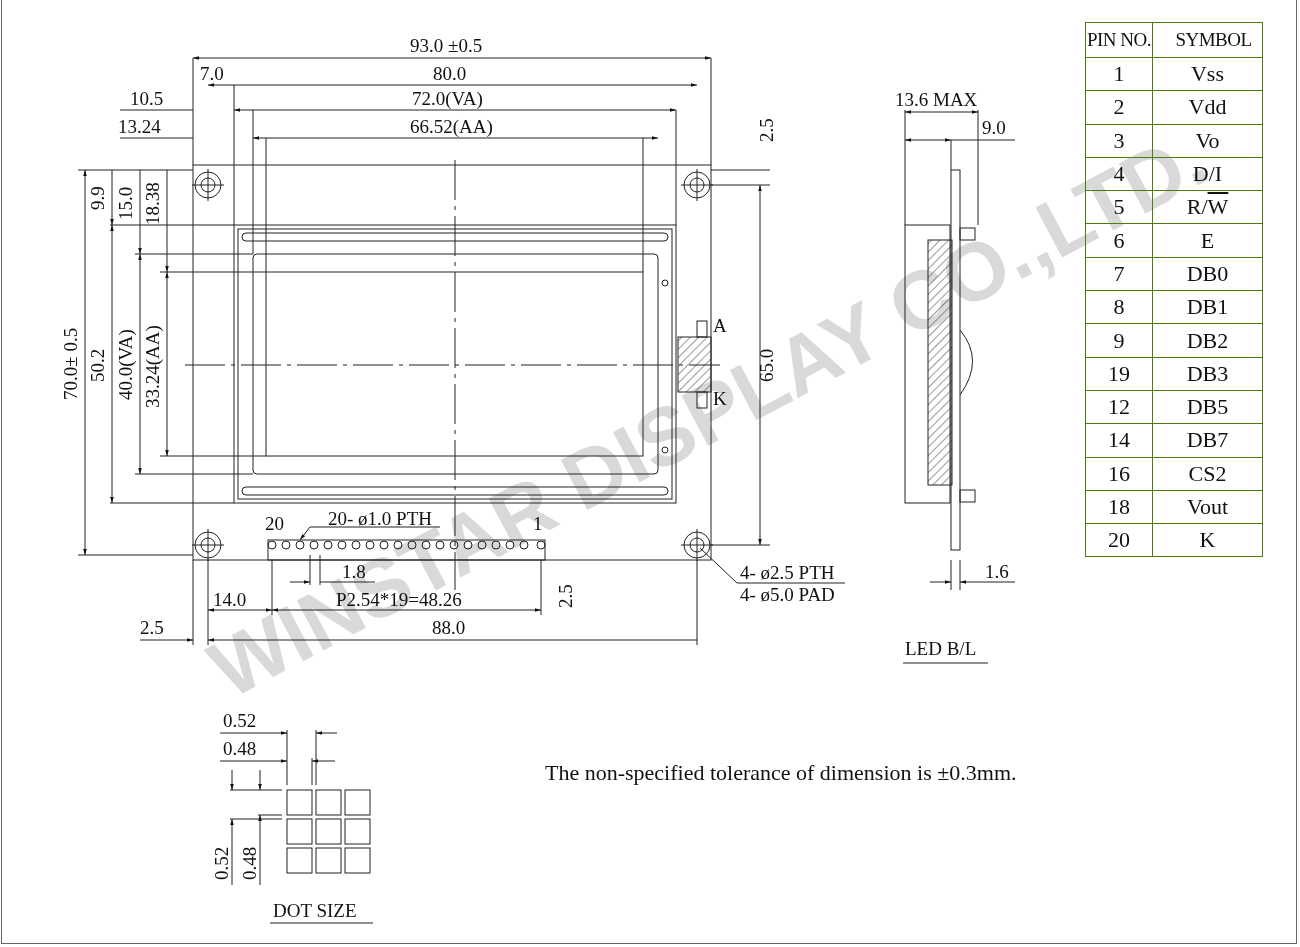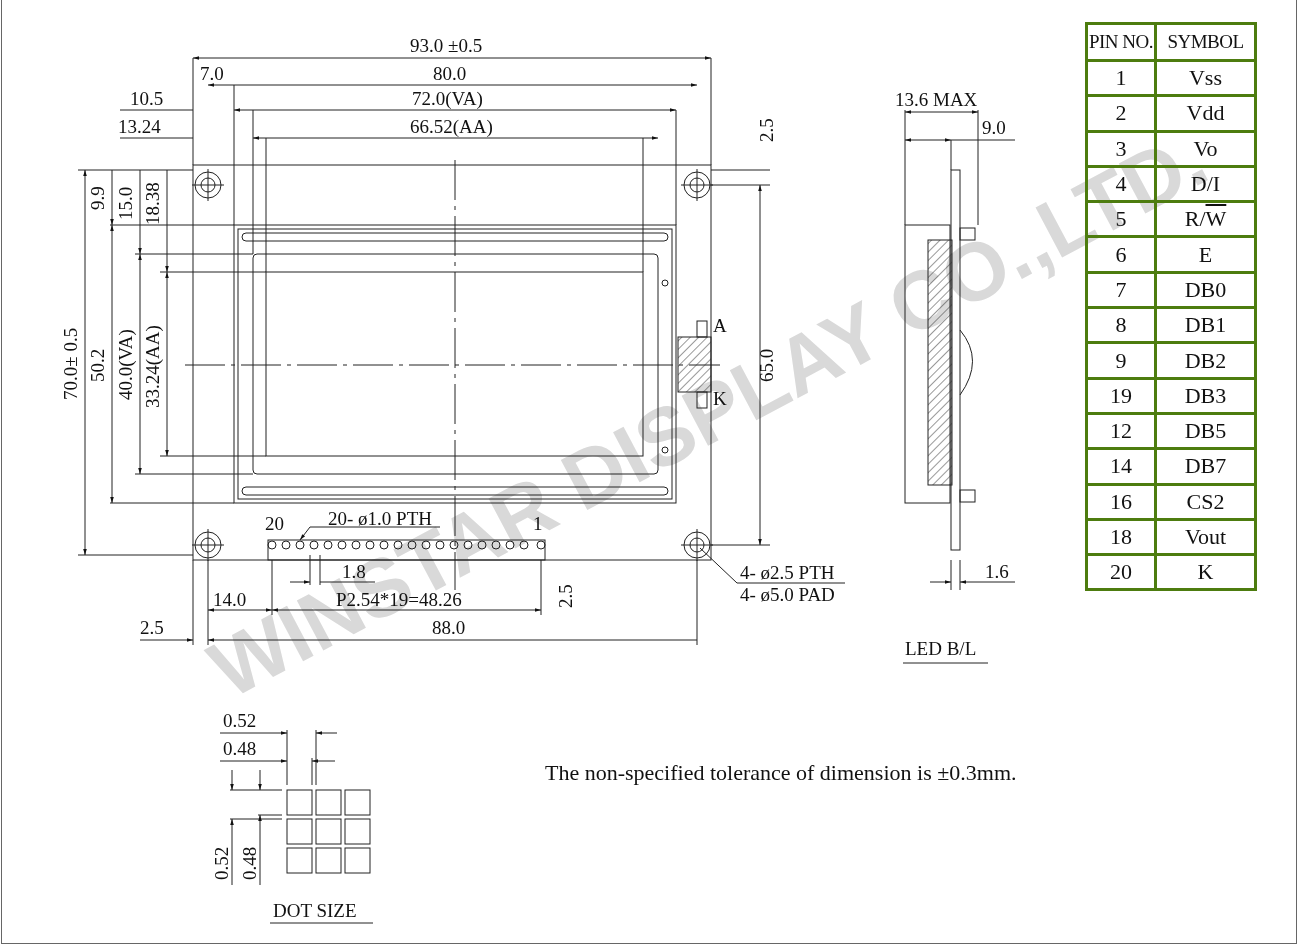--- a/index.html
+++ b/index.html
@@ -2,24 +2,24 @@
 <html><head>
 <meta charset="utf-8">
 <style>
   html, body { margin:0; padding:0; background:#ffffff; }
   body { width:1300px; height:947px; position:relative; overflow:hidden; font-family:"Liberation Serif", serif; color:#111; }
   .frame { position:absolute; left:1px; top:0; width:1296px; height:944px; border:1px solid #666; border-top:none; box-sizing:border-box; }
   svg.drawing { position:absolute; left:0; top:0; }
   .t { font-family:"Liberation Serif", serif; fill:#111; }
   .wm { font-family:"Liberation Sans", sans-serif; font-weight:bold; fill:#d9d9d9; }
   table.pins { position:absolute; left:1085px; top:22px; border-collapse:collapse; font-family:"Liberation Serif", serif; color:#111; }
-  table.pins td, table.pins th { border:3px solid #4d7c0f; height:32.3px; padding:0; text-align:center; font-weight:normal; font-size:22px; }
+  table.pins td, table.pins th { border:1px solid #4d7c0f; height:32.3px; padding:0; text-align:center; font-weight:normal; font-size:22px; }
   table.pins th { font-size:19px; letter-spacing:-0.5px; height:34px; }
   table.pins .c1 { width:66px; }
-  table.pins .c2 { width:97px; }
+  table.pins .c2 { width:97px;padding-left:12px; }
   .ovl { text-decoration:overline; }
   .note { position:absolute; left:545px; top:760px; font-size:22px; font-family:"Liberation Serif", serif;text-align:center; }
 </style>
 </head>
 <body>
 
 <div class="frame"></div>
 
 <svg class="drawing" width="1300" height="947" viewBox="0 0 1300 947">
   <defs>

